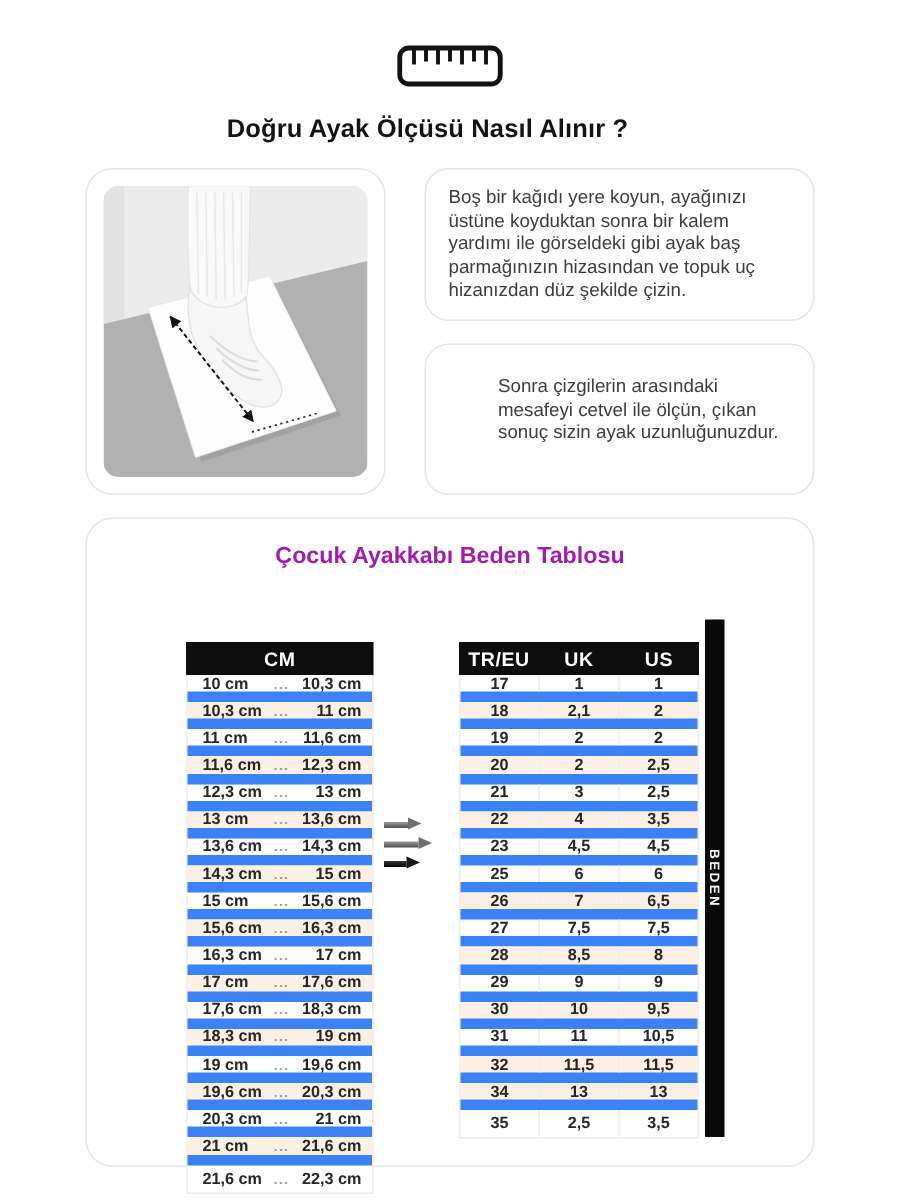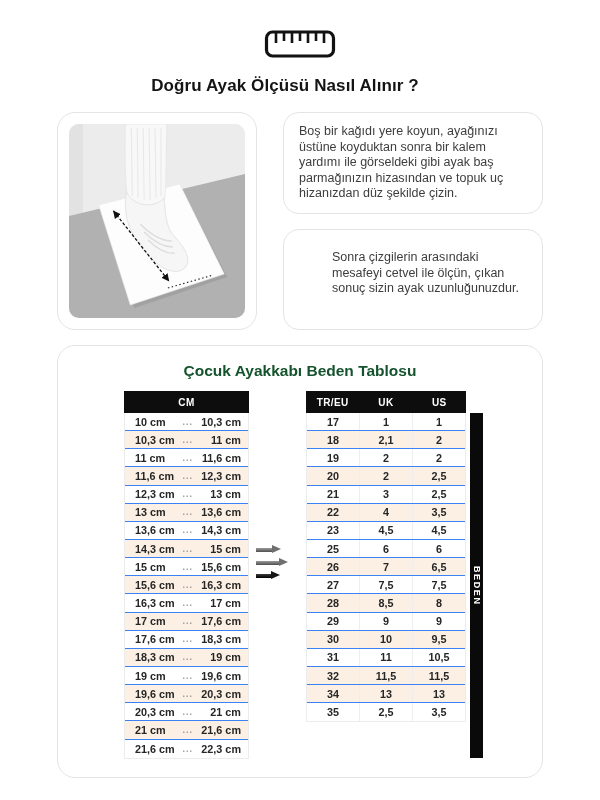--- a/index.html
+++ b/index.html
@@ -24,28 +24,28 @@
   .img-inner svg{display:block;width:100%;height:100%;}
   .text-col{position:absolute;left:226px;top:0;width:260px;height:218px;display:flex;flex-direction:column;}
   .note-card{border:1px solid #e4e4e4;border-radius:16px;background:#fff;padding:11px 15px;}
   .note-card.second{margin-top:15px;flex:1;padding-top:20px;padding-left:48px;}
   .note-card p{font-size:12.5px;line-height:15.6px;color:#3d3d3d;}
 
   
   .table-card{position:absolute;top:345px;left:57px;width:486px;height:433px;
     border:1px solid #e4e4e4;border-radius:18px;background:#fff;}
   .table-title{position:absolute;top:16px;left:0;width:100%;text-align:center;
-    font-size:15.5px;font-weight:bold;color:#14532d;}
+    font-size:15.5px;font-weight:bold;color:#a21caf;}
 
   .t-head{height:22px;background:var(--thead-bg);color:var(--thead-text);
     display:flex;align-items:center;justify-content:center;
-    font-size:10px;font-weight:bold;letter-spacing:.4px;}
+    font-size:13px;font-weight:bold;letter-spacing:.4px;margin-top:37px;}
   .t-body{border:1px solid #ececec;border-top:none;background:#fff;}
   .t-row{display:flex;align-items:center;height:18.15px;font-size:10.8px;font-weight:600;
-    color:#262626;border-bottom:1px solid #3b82f6;}
+    color:#262626;border-bottom:7px solid #3b82f6;}
   .t-row:last-child{border-bottom:none;}
   .t-row.alt{background:var(--row-alt);}
 
   
   .cm-table{position:absolute;left:66px;top:45px;width:125px;}
   .cm-min{width:44%;text-align:left;padding-left:10px;}
   .cm-sep{width:14%;text-align:center;color:#9a9a9a;font-size:9px;letter-spacing:1px;}
   .cm-max{width:42%;text-align:right;padding-right:7px;}
 
   

